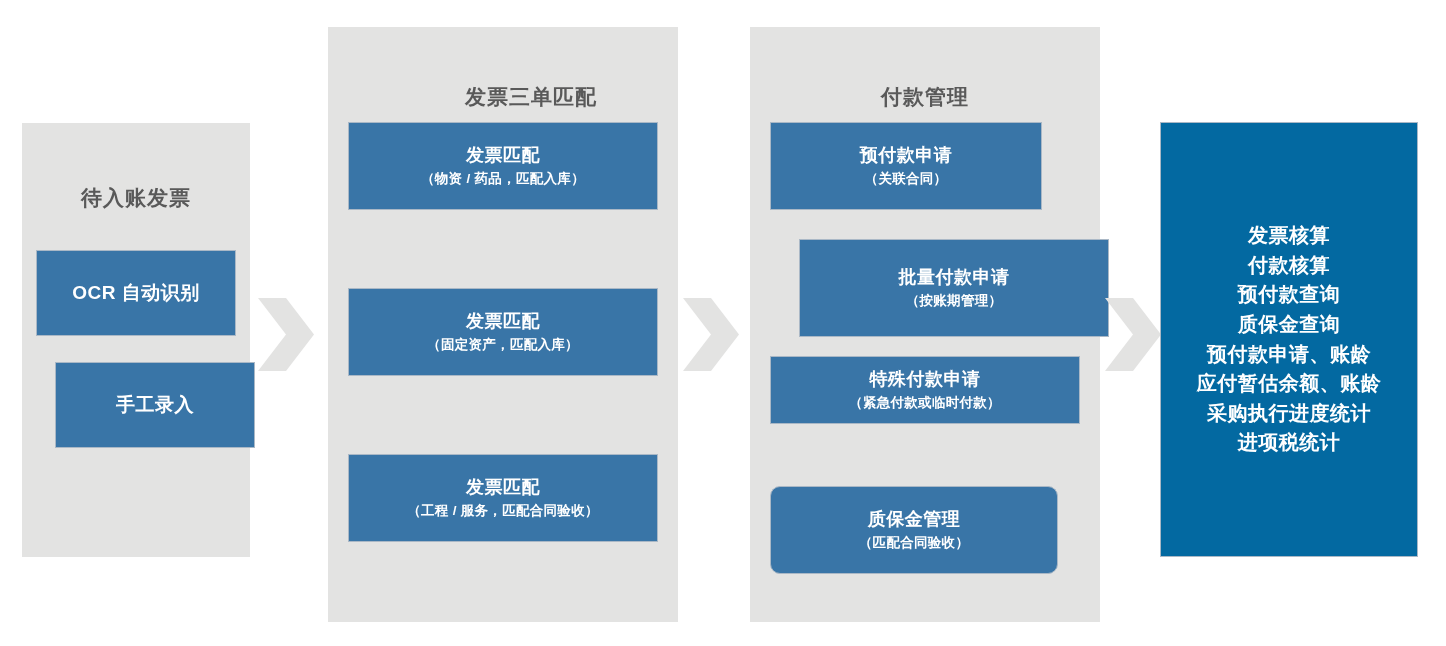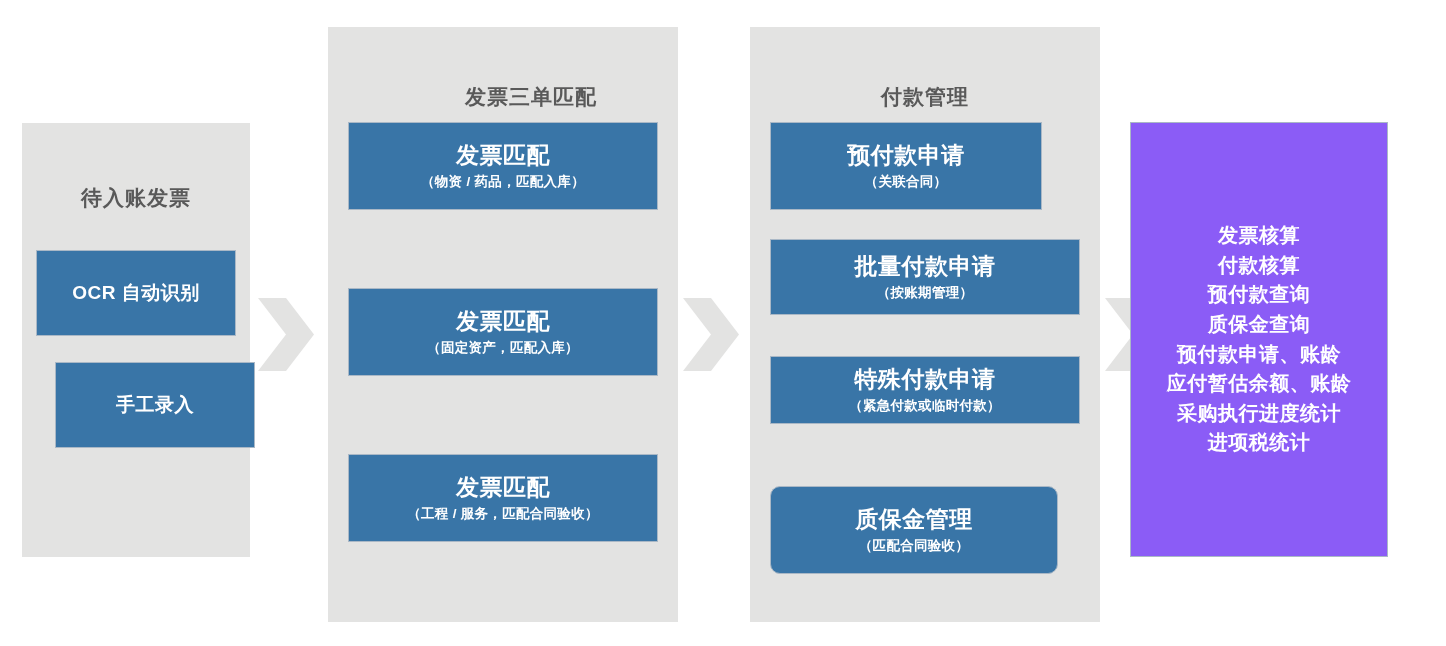--- a/index.html
+++ b/index.html
@@ -54,21 +54,21 @@
     box-sizing: border-box;
     display: flex;
     flex-direction: column;
     align-items: center;
     justify-content: center;
     color: #ffffff;
     text-align: center;
   }
   .card .card-title {
     font-weight: bold;
-    font-size: 23px;
+    font-size: 18px;
     line-height: 1.25;
     letter-spacing: 0.5px;
   }
   .card .card-sub {
     font-weight: bold;
     font-size: 13.5px;
     line-height: 1.3;
     letter-spacing: 0.3px;
     margin-top: 3px;
   }
@@ -78,32 +78,32 @@
   #card-ocr    { left: 36px;  top: 250px; width: 200px; height: 86px; }
   #card-manual { left: 36px;  top: 362px; width: 200px; height: 86px; margin-left: 19px; }
 
   
   #card-match-goods  { left: 348px; top: 122px; width: 310px; height: 88px; }
   #card-match-asset  { left: 348px; top: 288px; width: 310px; height: 88px; }
   #card-match-svc    { left: 348px; top: 454px; width: 310px; height: 88px; }
 
   
   #card-prepay   { left: 770px; top: 122px; width: 272px; height: 88px; }
-  #card-batch    { left: 770px; top: 239px; width: 310px; height: 76px; }
+  #card-batch    { left: 799px; top: 239px; width: 310px; height: 98px; }
   #card-special  { left: 770px; top: 356px; width: 310px; height: 68px; }
   #card-warranty { left: 770px; top: 486px; width: 288px; height: 88px; border-radius: 10px; }
 
   
   #card-reports {
     position: absolute;
-    left: 1130px;
+    left: 1160px;
     top: 122px;
     width: 258px;
     height: 435px;
-    background: #8b5cf6;
+    background: #0369a1;
     border: 1px solid #aab8c6;
     box-sizing: border-box;
     display: flex;
     flex-direction: column;
     align-items: center;
     justify-content: center;
     color: #ffffff;
     text-align: center;
   }
   #card-reports .report-line {

